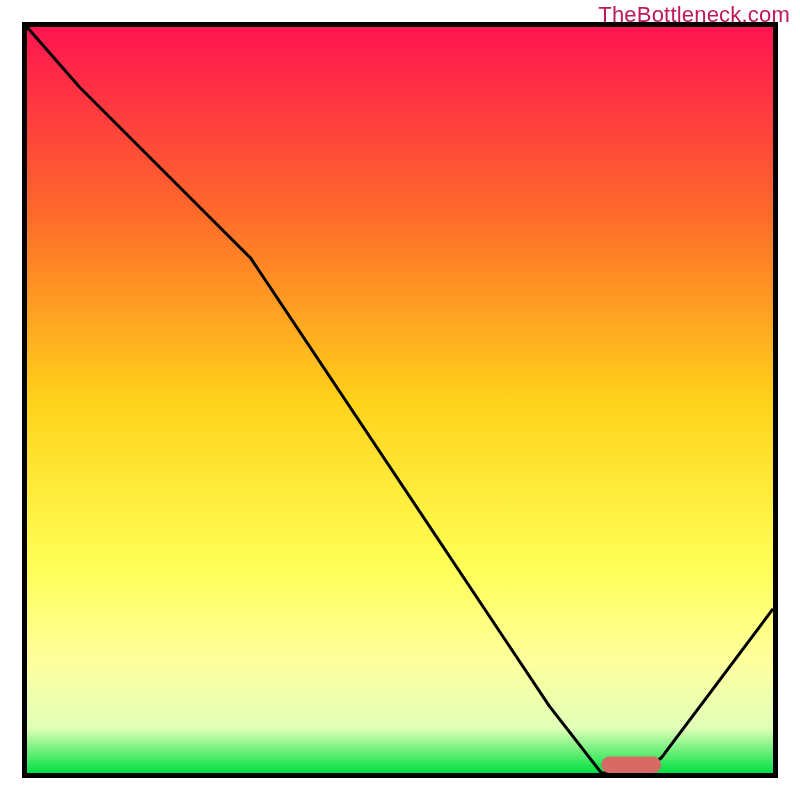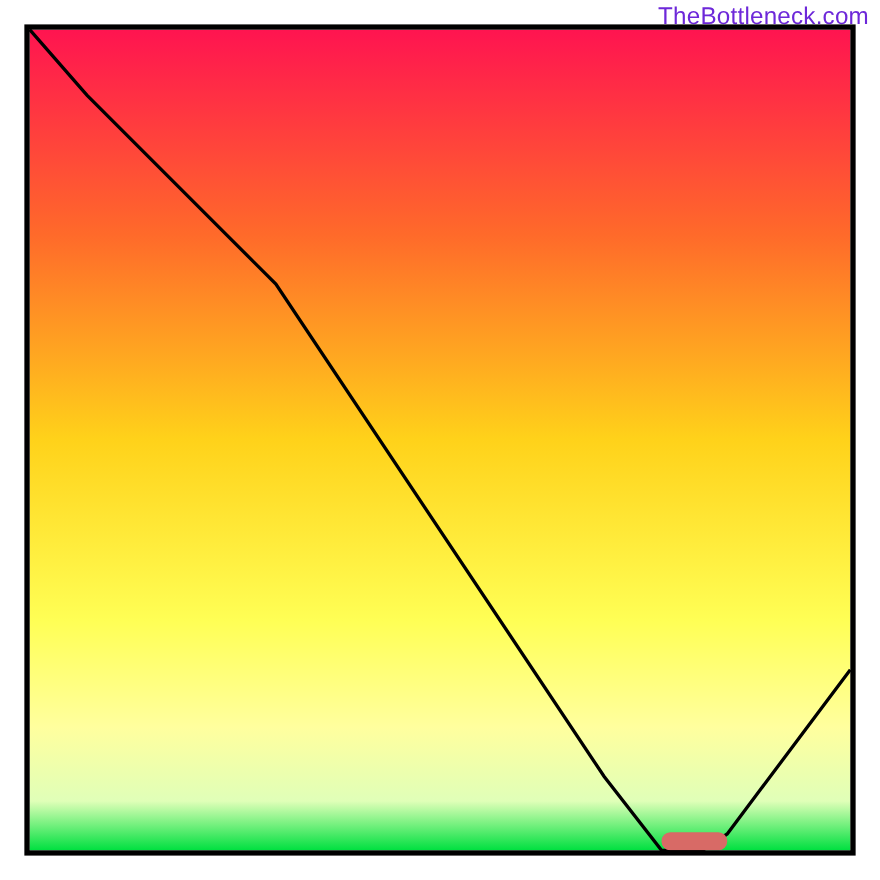--- a/index.html
+++ b/index.html
@@ -13,21 +13,21 @@
   .frame {
     position: relative;
     width: 800px;
     height: 800px;
     background: #ffffff;
   }
   .watermark {
     position: absolute;
     top: 2px;
     right: 10px;
-    color: #6d28d9;
+    color: #be185d;
     font-size: 22px;
     font-weight: 500;
     letter-spacing: 0.2px;
   }
   svg {
     position: absolute;
     top: 22px;
     left: 22px;
   }
 </style>

